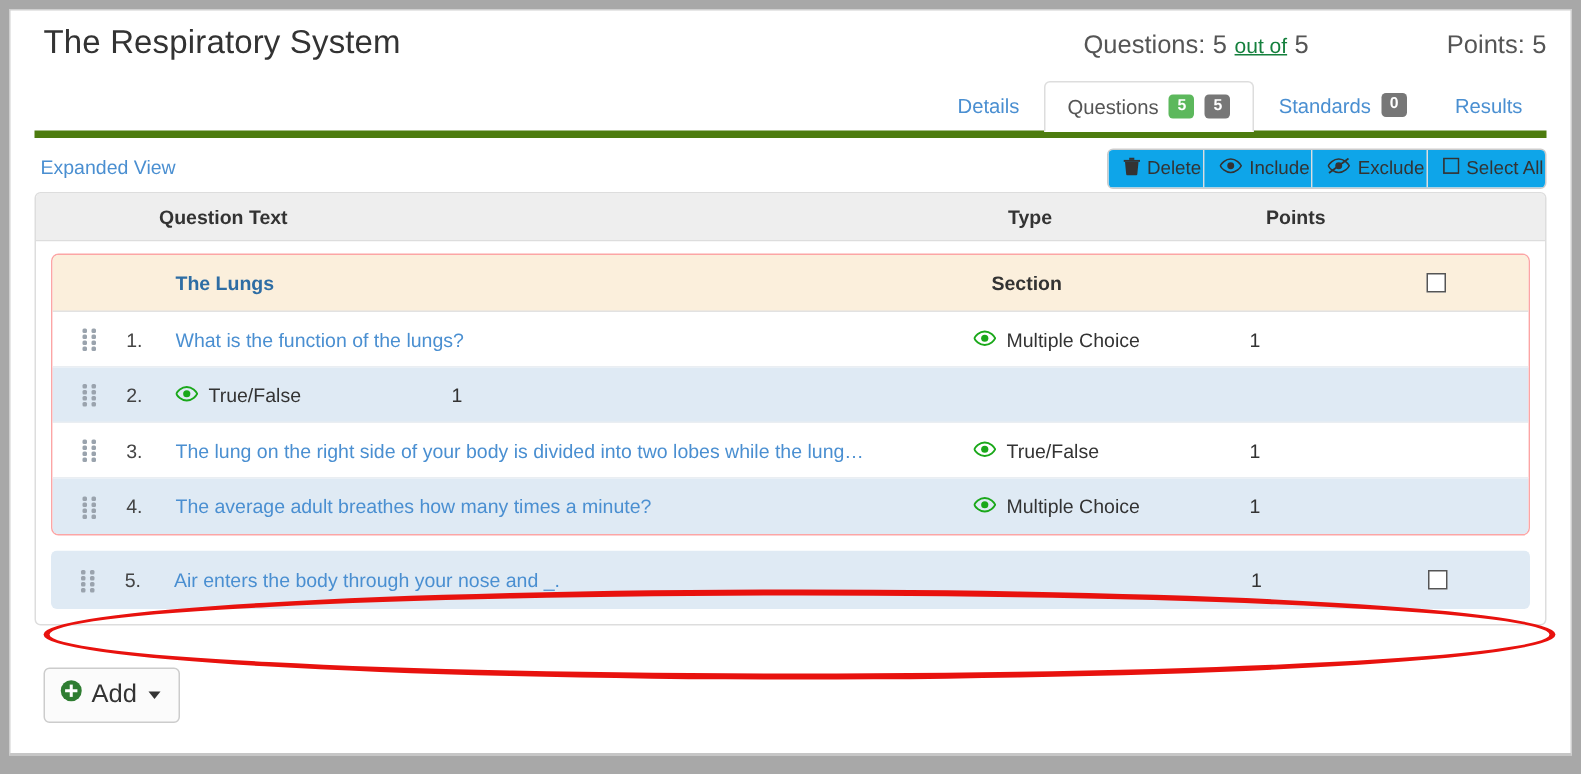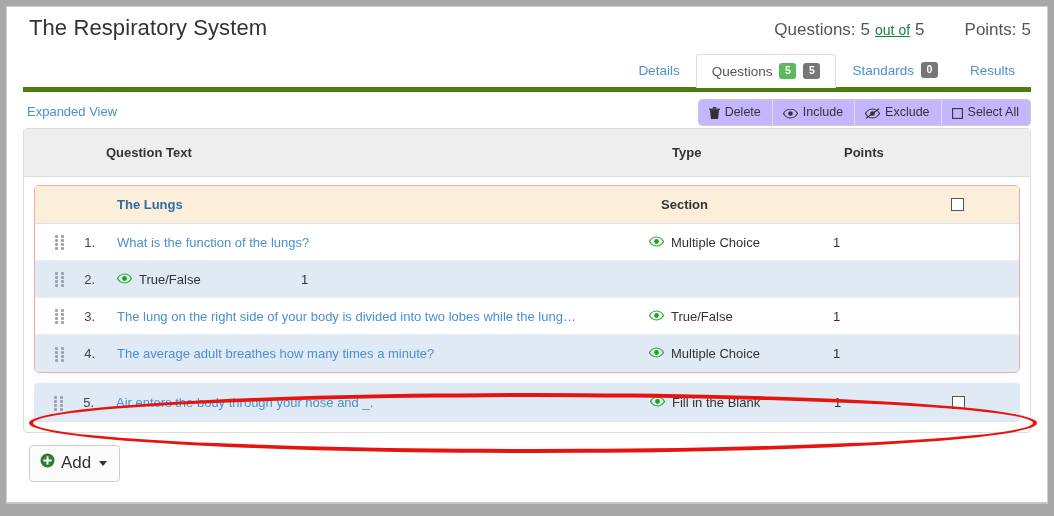--- a/index.html
+++ b/index.html
@@ -33,21 +33,21 @@
     font-size: 22px;
     color: #333333;
     font-weight: normal;
     letter-spacing: .1px;
   }
   #header-stats {
     position: absolute;
     right: 16px; top: 13px;
     display: flex;
     align-items: baseline;
-    gap: 40px;
+    gap: 92px;
     color: #555555;
   }
   .stat { display: flex; align-items: baseline; gap: 5px; }
   .stat-label { font-size: 17px; }
   .stat-num { font-size: 17px; }
   .stat-mid { font-size: 14px; color: #15803d; text-decoration: underline; }
 
   
   #tabs-bar {
     position: relative;
@@ -111,46 +111,46 @@
     position: absolute;
     right: 0; top: 7px;
     display: flex;
     border: 1px solid #cccccc;
     border-radius: 4px;
     overflow: hidden;
     background: #fbfbfb;
   }
   .tbtn {
     display: flex;
-    align-items: flex-end;
+    align-items: flex-start;
     gap: 5px;
     font-size: 12.5px;
     color: #333333;
-    padding: 5px 11px 6px 10px;
+    padding: 5px 1px 6px 10px;
     border-right: 1px solid #dddddd;
-    background: #c4b5fd;
+    background: #0ea5e9;
     cursor: pointer;
     white-space: nowrap;
   }
   .tbtn:last-child { border-right: none; }
   .tbtn svg { display: block; }
 
   
   #questions-table {
     position: relative;
     margin: 0 16px;
     border: 1px solid #dddddd;
     border-radius: 4px;
     background: #ffffff;
     overflow: visible;
   }
   .thead {
     display: flex;
     align-items: center;
-    height: 48px;
+    height: 32px;
     background: #eeeeee;
     border-bottom: 1px solid #dddddd;
     border-radius: 3px 3px 0 0;
     font-size: 13px;
     font-weight: bold;
     color: #333333;
   }
 
   
   .c-grip   { width: 34px; flex: 0 0 34px; }
@@ -519,29 +519,20 @@
               <i></i>
               <i></i>
               <i></i>
               <i></i>
             </span>
         </div>
         <div class="c-num">5.</div>
         <div class="c-text">
           <a>Air enters the body through your nose and _.</a>
         </div>
-        <div class="c-type">
-          <span>
-            <svg width="15" height="11" viewBox="0 0 15 11">
-              <path d="M7.5 1C3.8 1 1.2 4 .5 5.5 1.2 7 3.8 10 7.5 10S13.8 7 14.5 5.5C13.8 4 11.2 1 7.5 1z" fill="none" stroke="#1aa81a" stroke-width="1.2"></path>
-              <circle cx="7.5" cy="5.5" r="2.4" fill="#1aa81a"></circle>
-            </svg>
-          </span>
-          <span>Fill in the Blank</span>
-        </div>
         <div class="c-points">1</div>
         <div class="c-check">
           <span class="cbox"></span>
         </div>
       </div>
     </div>
 
   </div>
 
   <div id="annotation-ellipse"></div>

